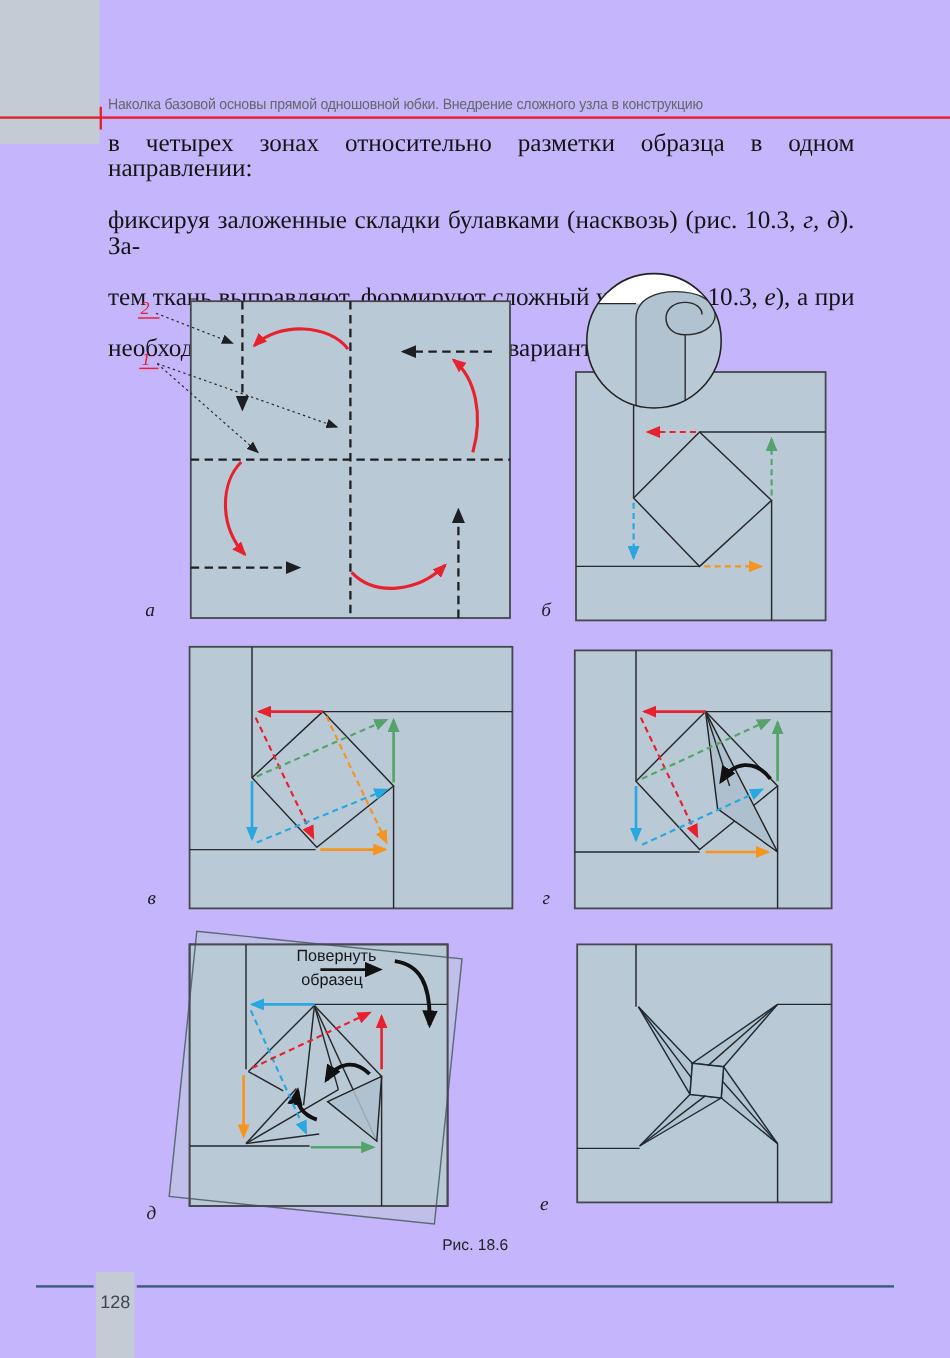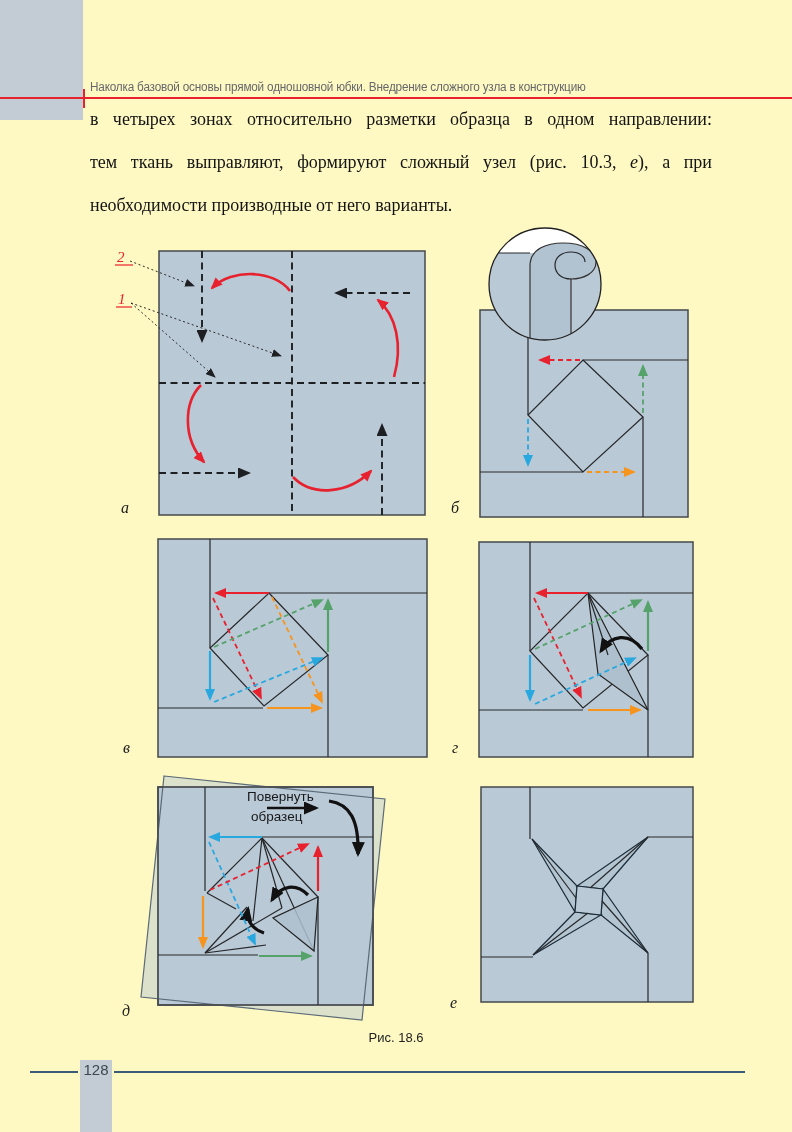--- a/index.html
+++ b/index.html
@@ -1,31 +1,31 @@
 <!DOCTYPE html>
 <html style="--fabric: #bac9d6; --red: #e8212e; --green: #55a36b; --blue: #29a8e0; --orange: #f7941d; --footer_line: #3b5a78; --panel: #c3ccd4;"><head>
 <meta charset="utf-8">
 <style>
   :root{
     --fabric:#bac9d6; --red:#e8212e; --green:#55a36b; --blue:#29a8e0;
     --orange:#f7941d; --footer_line:#3b5a78; --panel:#c3ccd4;
   }
   html,body{margin:0;padding:0;background:#888;}
-  .page{position:relative;width:792px;height:1132px;background:#fef9c3;overflow:hidden;
+  .page{position:relative;width:792px;height:1132px;background:#c4b5fd;overflow:hidden;
         font-family:"Liberation Serif",serif;}
   
   .corner-box{position:absolute;left:0;top:0;width:83px;height:120px;background:var(--panel);}
   .running-head{position:absolute;left:90px;top:80px;width:660px;
     font-family:"Liberation Sans",sans-serif;font-size:12.5px;color:#66676a;
     letter-spacing:-.2px;transform:scaleX(.94);transform-origin:left top;white-space:nowrap;}
   .red-rule{position:absolute;left:0;top:97px;width:792px;height:1.6px;background:var(--red);}
   .red-tick{position:absolute;left:83px;top:89px;width:1.8px;height:19px;background:var(--red);}
   
   .body-text{position:absolute;left:90px;top:109px;width:622px;
-    font-size:18px;line-height:21.4px;color:#141414;}
+    font-size:21px;line-height:21.4px;color:#141414;}
   .bline{text-align:justify;}
   .bline::after{content:"";display:inline-block;width:100%;height:0;}
   .bline.last::after{content:none;}
   
   svg.diagrams{position:absolute;left:0;top:0;}
   .fabric{fill:var(--fabric);stroke:#45484c;stroke-width:1.5;}
   .thin{stroke:#26282b;stroke-width:1.2;fill:none;}
   .dashK{stroke:#1d1f22;stroke-width:1.9;fill:none;stroke-dasharray:7 4.5;}
   .dotK{stroke:#2a2a2c;stroke-width:1;fill:none;stroke-dasharray:2 2.6;}
   .arcR{stroke:var(--red);stroke-width:2.6;fill:none;}
@@ -44,34 +44,35 @@
   .rnum{font-family:"Liberation Serif",serif;font-style:italic;font-size:15px;fill:var(--red);}
   .note{font-family:"Liberation Sans",sans-serif;font-size:13.5px;fill:#17181a;}
   
   .caption{position:absolute;left:0;top:1030px;width:792px;text-align:center;
     font-family:"Liberation Sans",sans-serif;font-size:13px;color:#222;}
   .footer-line{position:absolute;top:1070.5px;height:2px;background:var(--footer_line);}
   .fl-left{left:30px;width:48px;}
   .fl-right{left:114px;width:631px;}
   .pagenum-box{position:absolute;left:80px;top:1060px;width:32px;height:72px;background:var(--panel);
     text-align:center;}
-  .pagenum{font-family:"Liberation Sans",sans-serif;font-size:15px;color:#3d4750;line-height:18px;padding-top:1px;}
+  .pagenum{font-family:"Liberation Sans",sans-serif;font-size:15px;color:#3d4750;line-height:18px;padding-top:17px;}
 </style>
 </head>
 <body>
 
 <div class="page">
 
   <div class="corner-box"></div>
   <div class="running-head">Наколка базовой основы прямой одношовной юбки. Внедрение сложного узла в конструкцию</div>
   <div class="red-rule"></div>
   <div class="red-tick"></div>
 
   <div class="body-text">
       <div class="bline"><span>в четырех зонах относительно разметки образца в одном направлении:</span></div>
+      <div class="bline"><span>фиксируя заложенные складки булавками (насквозь) (рис. 10.3, </span><i>г, д</i><span>). За-</span></div>
       <div class="bline"><span>тем ткань выправляют, формируют сложный узел (рис. 10.3, </span><i>е</i><span>), а при</span></div>
       <div class="bline last"><span>необходимости производные от него варианты.</span></div>
     </div>
 
   <svg class="diagrams" width="792" height="1132" viewBox="0 0 792 1132">
     <defs>
       <marker id="mkK" markerUnits="userSpaceOnUse" markerWidth="13" markerHeight="11" refX="11" refY="5.5" orient="auto">
         <path d="M0,0 L13,5.5 L0,11 z" fill="#1d1f22"></path>
         </marker>
       <marker id="mkS" markerUnits="userSpaceOnUse" markerWidth="10" markerHeight="8" refX="9" refY="4" orient="auto">

